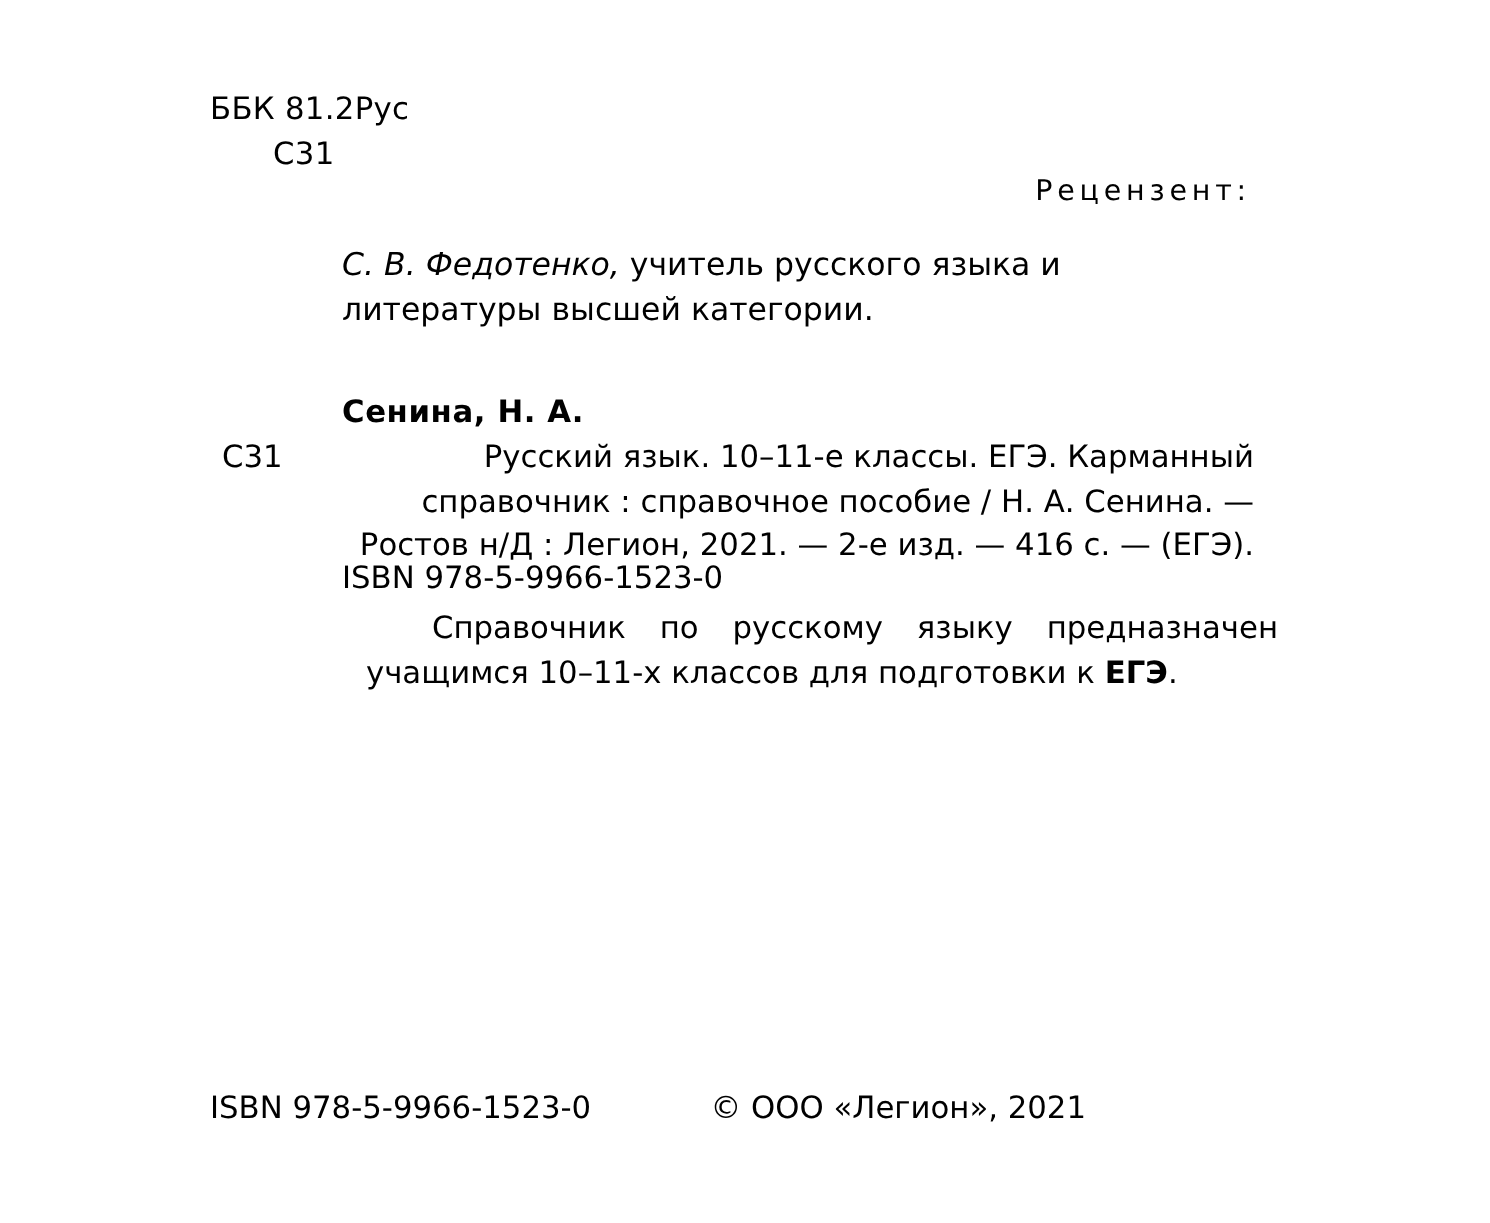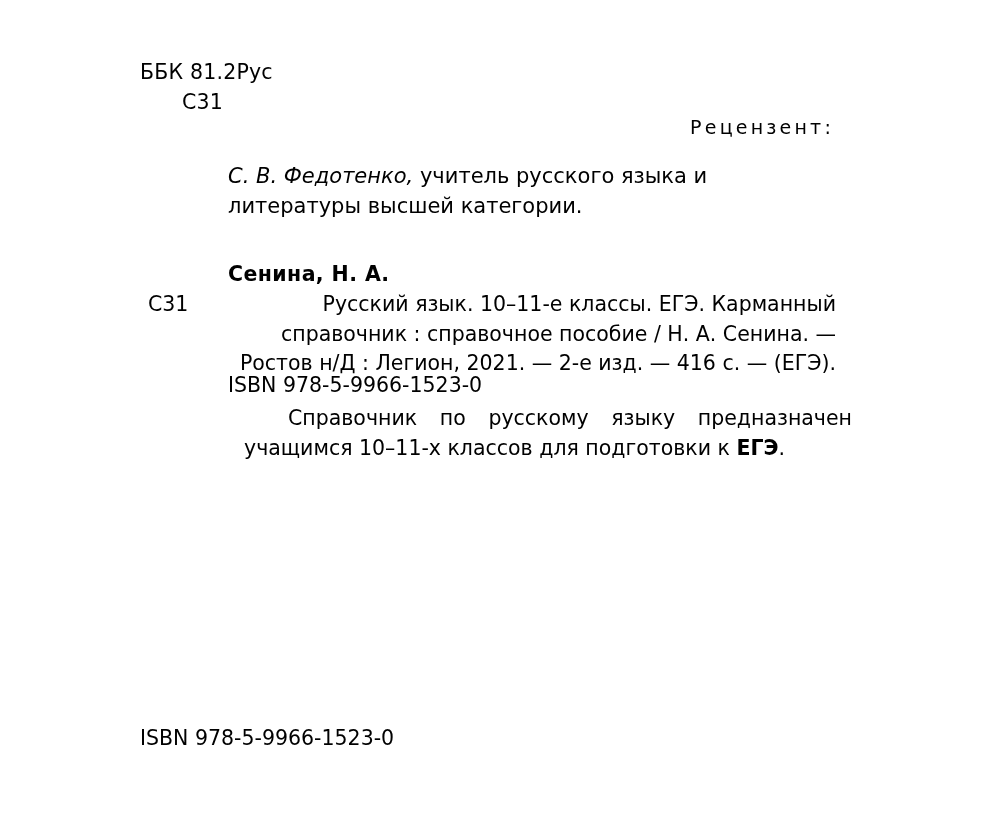--- a/index.html
+++ b/index.html
@@ -150,14 +150,15 @@
   <div class="citation">Русский язык. 10–11-е классы. ЕГЭ. Карманный справочник : справочное пособие / Н. А. Сенина. — Ростов н/Д : Легион, 2021. — 2-е изд. — 416 с. — (ЕГЭ).</div>
 
   <div class="isbn-main">ISBN 978-5-9966-1523-0</div>
 
   <div class="para para-1"><span>Справочник по русскому языку предназначен учащимся 10–11-х классов для подготовки к </span><b>ЕГЭ</b><span>.</span></div>
 
 
 
   <div class="footer-isbn">ISBN 978-5-9966-1523-0</div>
 
+  <div class="footer-copy">© ООО «Легион», 2021</div>
 
 </div>
 
 </body></html>

